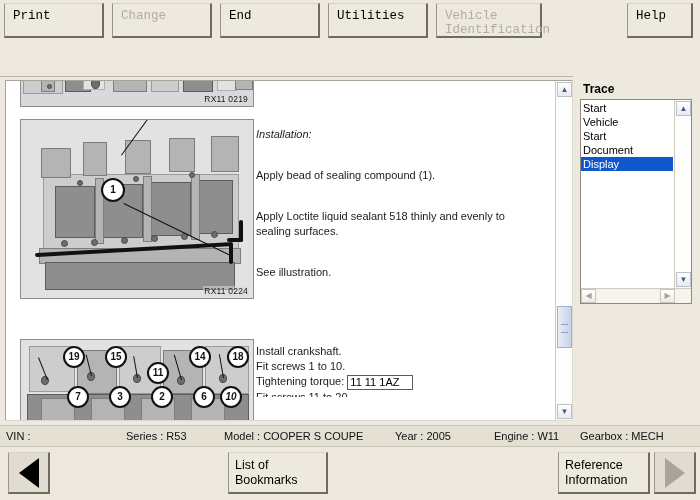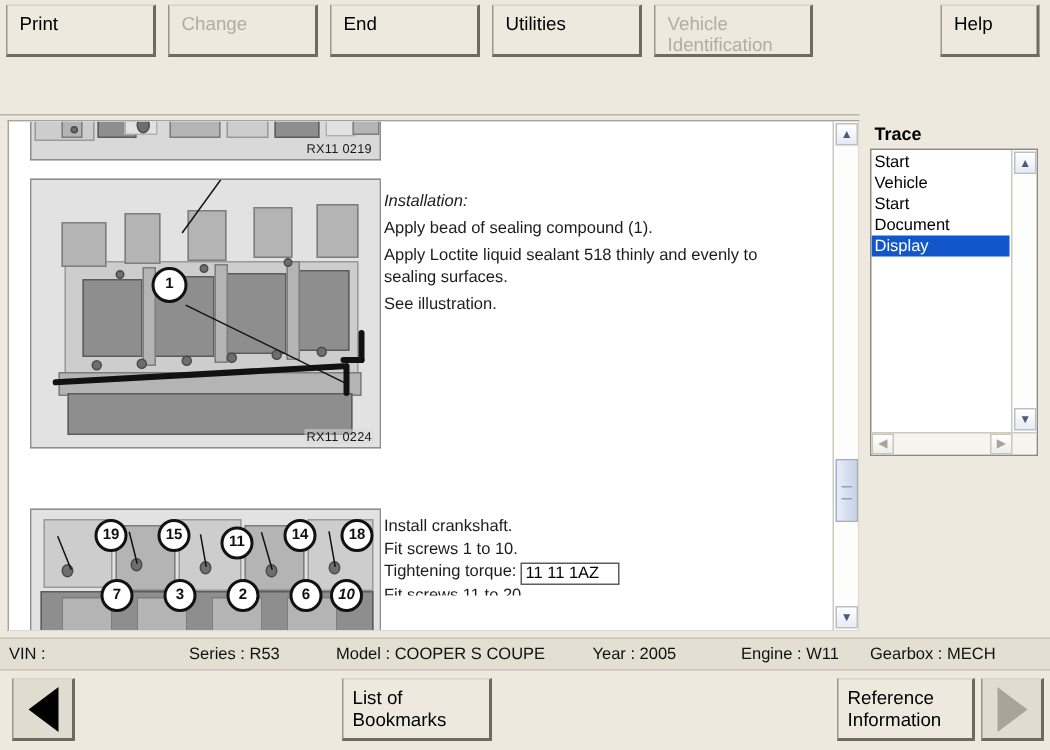--- a/index.html
+++ b/index.html
@@ -28,21 +28,21 @@
     height: 35px;
     background: #EDE9DE;
     border: none;
     border-left: 1px solid #9a958a;
     border-top: 1px solid #d8d3c6;
     border-bottom: 2px solid #6f6b61;
     border-right: 2px solid #6f6b61;
     box-sizing: border-box;
     padding: 5px 0 0 8px;
     text-align: left;
-    font-family: Liberation Sans, sans-serif;
+    font-family: Liberation Mono, monospace;
     font-size: 12.5px;
     color: #000;
     line-height: 14px;
     cursor: default;
   }
   .tbtn.disabled { color: #b2ada1; }
 
   
   #titlebar {
     position: absolute; left: 0; top: 46px;
@@ -148,21 +148,21 @@
   
   .textcol {
     position: absolute;
     left: 250px;
     width: 290px;
     font-size: 11px;
     color: #1c1c1c;
     line-height: 15px;
   }
   .textcol p { margin: 0 0 0 0; }
-  .textcol p.gap { margin-top: 3px; }
+  .textcol p.gap { margin-top: 26px; }
   .italic { font-style: italic; }
   .linkbox {
     display: inline-block;
     border: 1px solid #5c5c5c;
     padding: 0px 13px 0px 2px;
     font-size: 11px;
     line-height: 13px;
     background: #fff;
     color: #000;
     cursor: pointer;
@@ -418,21 +418,21 @@
 
           <div class="leader" style="left:26px;  top:40px; width:24px; transform:rotate(-112deg);"></div>
           <div class="leader" style="left:70px;  top:36px; width:22px; transform:rotate(-104deg);"></div>
           <div class="leader" style="left:116px; top:38px; width:22px; transform:rotate(-100deg);"></div>
           <div class="leader" style="left:160px; top:40px; width:26px; transform:rotate(-106deg);"></div>
           <div class="leader" style="left:202px; top:38px; width:24px; transform:rotate(-100deg);"></div>
         </div>
 
         <div class="balloon" style="left:42px;  top:6px;  width:22px; height:22px; line-height:18px;">19</div>
         <div class="balloon" style="left:84px;  top:6px;  width:22px; height:22px; line-height:18px;">15</div>
-        <div class="balloon" style="left:126px; top:11px;  width:22px; height:22px; line-height:18px;">11</div>
+        <div class="balloon" style="left:126px; top:22px;  width:22px; height:22px; line-height:18px;">11</div>
         <div class="balloon" style="left:168px; top:6px;  width:22px; height:22px; line-height:18px;">14</div>
         <div class="balloon" style="left:206px; top:6px;  width:22px; height:22px; line-height:18px;">18</div>
 
         <div class="balloon" style="left:46px;  top:46px; width:22px; height:22px; line-height:18px;">7</div>
         <div class="balloon" style="left:88px;  top:46px; width:22px; height:22px; line-height:18px;">3</div>
         <div class="balloon" style="left:130px; top:46px; width:22px; height:22px; line-height:18px;">2</div>
         <div class="balloon" style="left:172px; top:46px; width:22px; height:22px; line-height:18px;">6</div>
         <div class="balloon" style="left:199px; top:46px; width:22px; height:22px; line-height:18px;font-style:italic;">10</div>
       </div>
 

